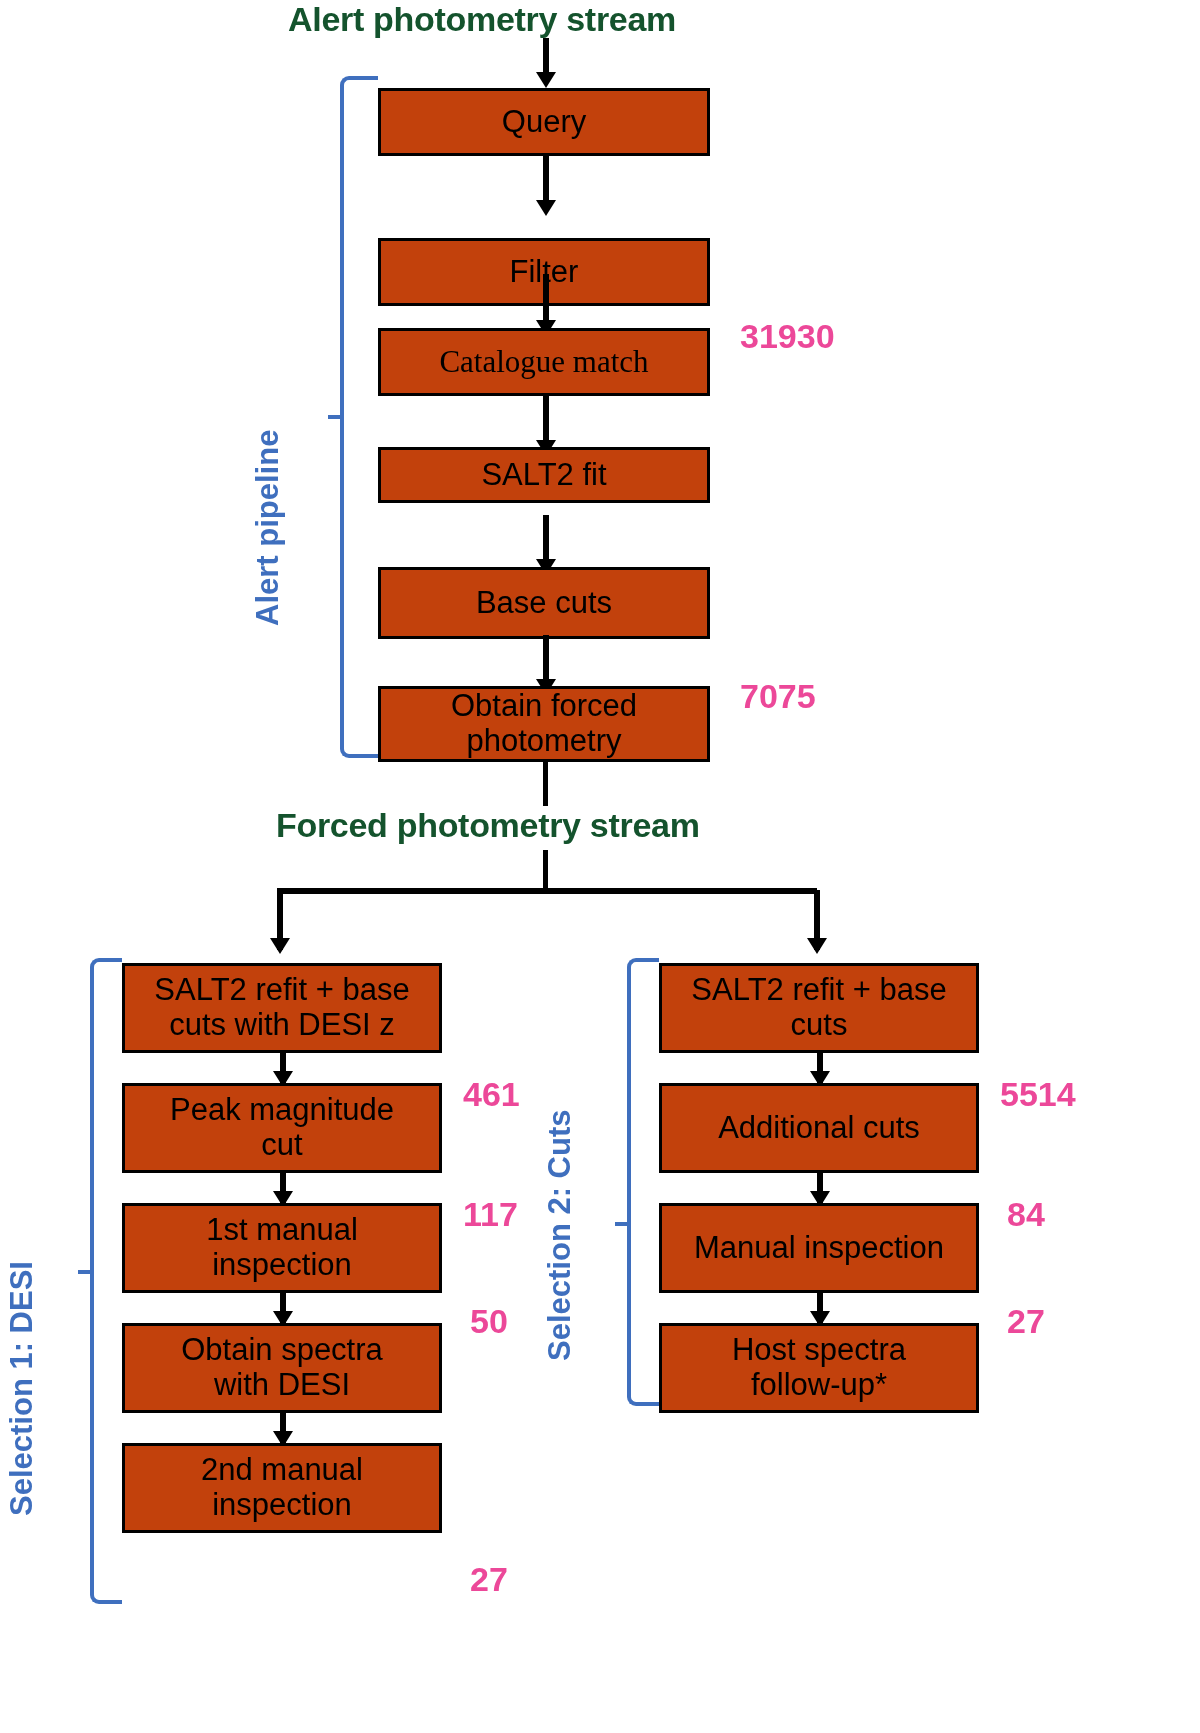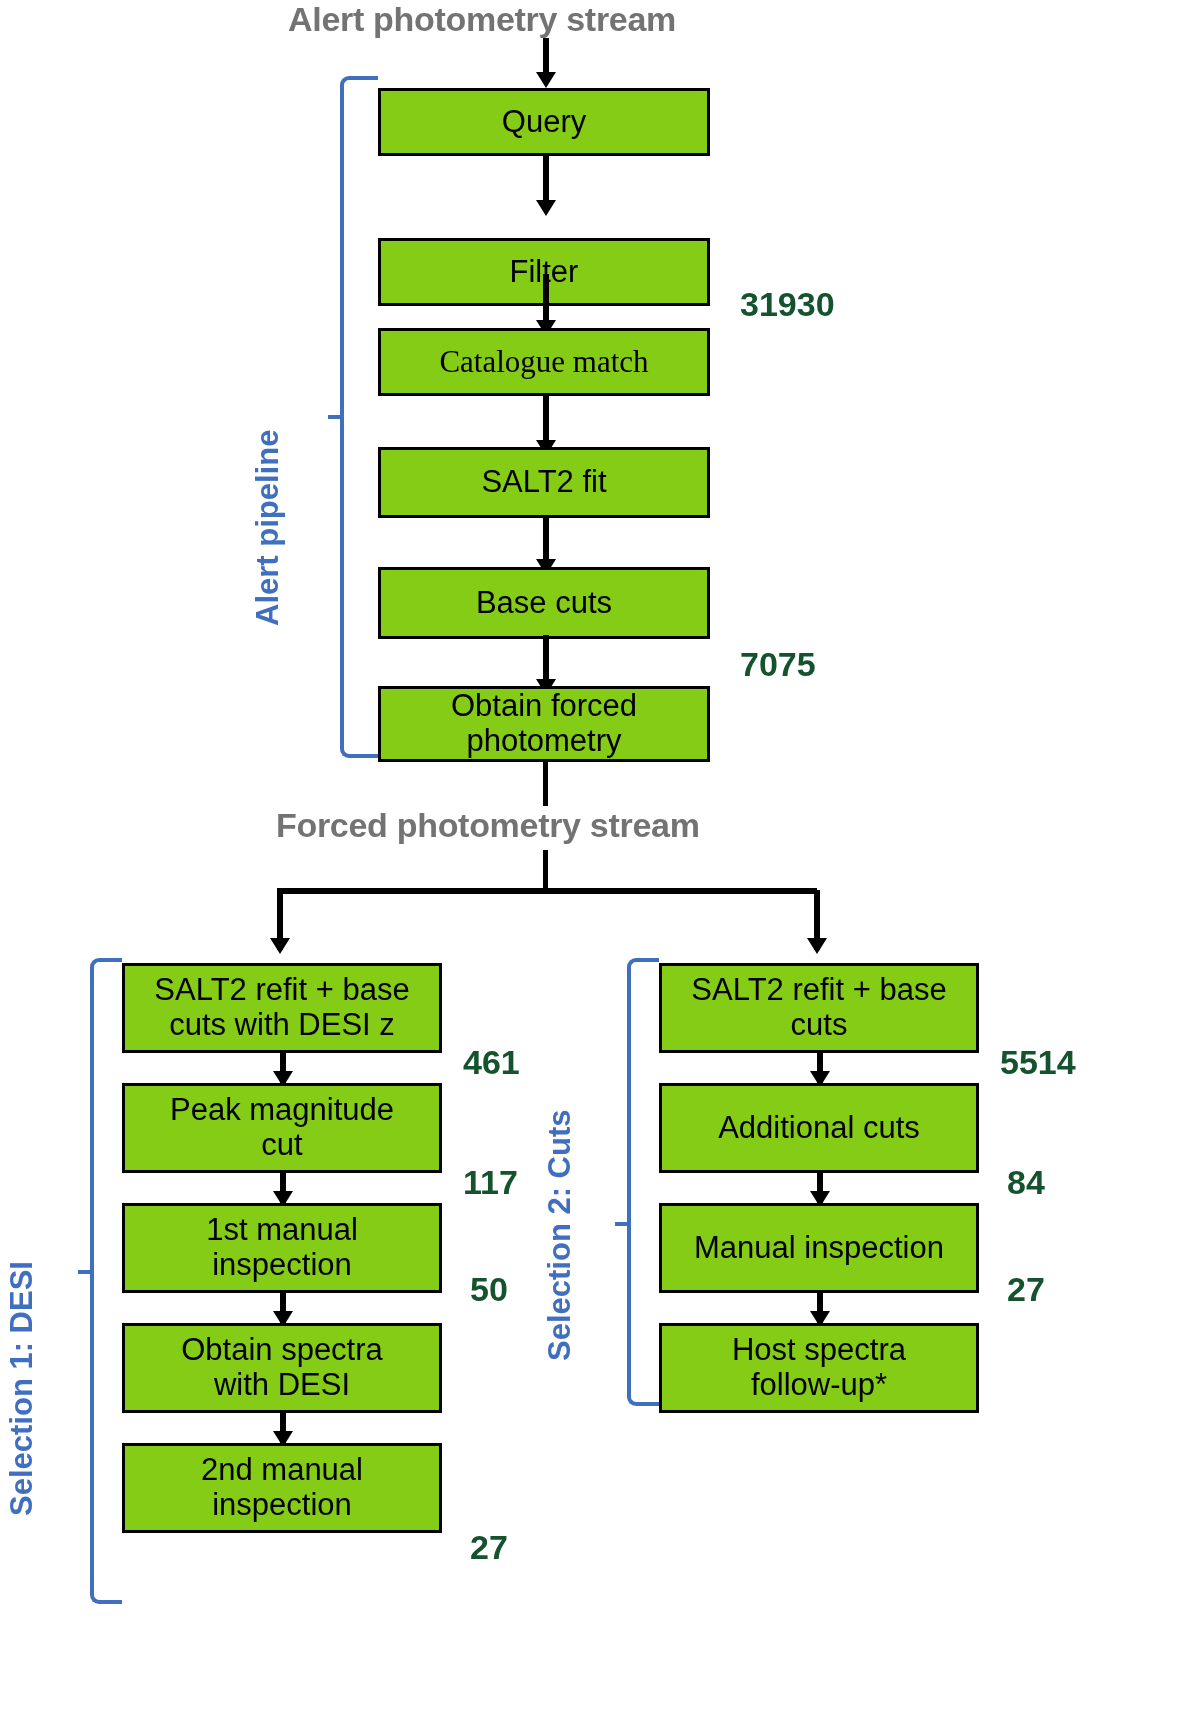--- a/index.html
+++ b/index.html
@@ -14,31 +14,31 @@
     background: #ffffff;
     font-family: "Liberation Sans", sans-serif;
     overflow: hidden;
   }
 
   
   .stream-title {
     position: absolute;
     font-weight: bold;
     font-size: 34px;
-    color: #737373;
+    color: #14532d;
     letter-spacing: -0.3px;
     white-space: nowrap;
   }
 
   
   .box {
     position: absolute;
     box-sizing: border-box;
     border: 3px solid #000000;
-    background: #84cc16;
+    background: #c2410c;
     display: flex;
     align-items: center;
     justify-content: center;
     text-align: center;
     color: #000000;
     font-size: 31px;
     line-height: 1.12;
     padding: 2px 6px;
   }
 
@@ -75,22 +75,23 @@
     position: absolute;
     height: 5px;
     background: #000000;
   }
 
   
   .count {
     position: absolute;
     font-weight: bold;
     font-size: 34px;
-    color: #14532d;
+    color: #ec4899;
     white-space: nowrap;
+    margin-top: 32px;
   }
 
   
   .bracket {
     position: absolute;
     box-sizing: border-box;
     border-left: 4px solid #3f6fbe;
     border-top: 4px solid #3f6fbe;
     border-bottom: 4px solid #3f6fbe;
     border-right: none;
@@ -148,21 +149,21 @@
   <div class="count" style="left:740px; top:285px;">31930</div>
 
   <div class="box" style="left:378px; top:328px; width:332px; height:68px;font-family:Liberation Serif, serif;">
     <span>Catalogue match</span>
   </div>
   <div class="arrow" style="left:546px; top:396px;">
     <div class="shaft" style="height:52px;"></div>
     <div class="head" style="top:44px;"></div>
   </div>
 
-  <div class="box" style="left:378px; top:447px; width:332px; height:71px;">
+  <div class="box" style="left:378px; top:447px; width:332px; height:56px;">
     <span>SALT2 fit</span>
   </div>
   <div class="arrow" style="left:546px; top:515px;">
     <div class="shaft" style="height:52px;"></div>
     <div class="head" style="top:44px;"></div>
   </div>
 
   <div class="box" style="left:378px; top:567px; width:332px; height:72px;">
     <span>Base cuts</span>
   </div>

